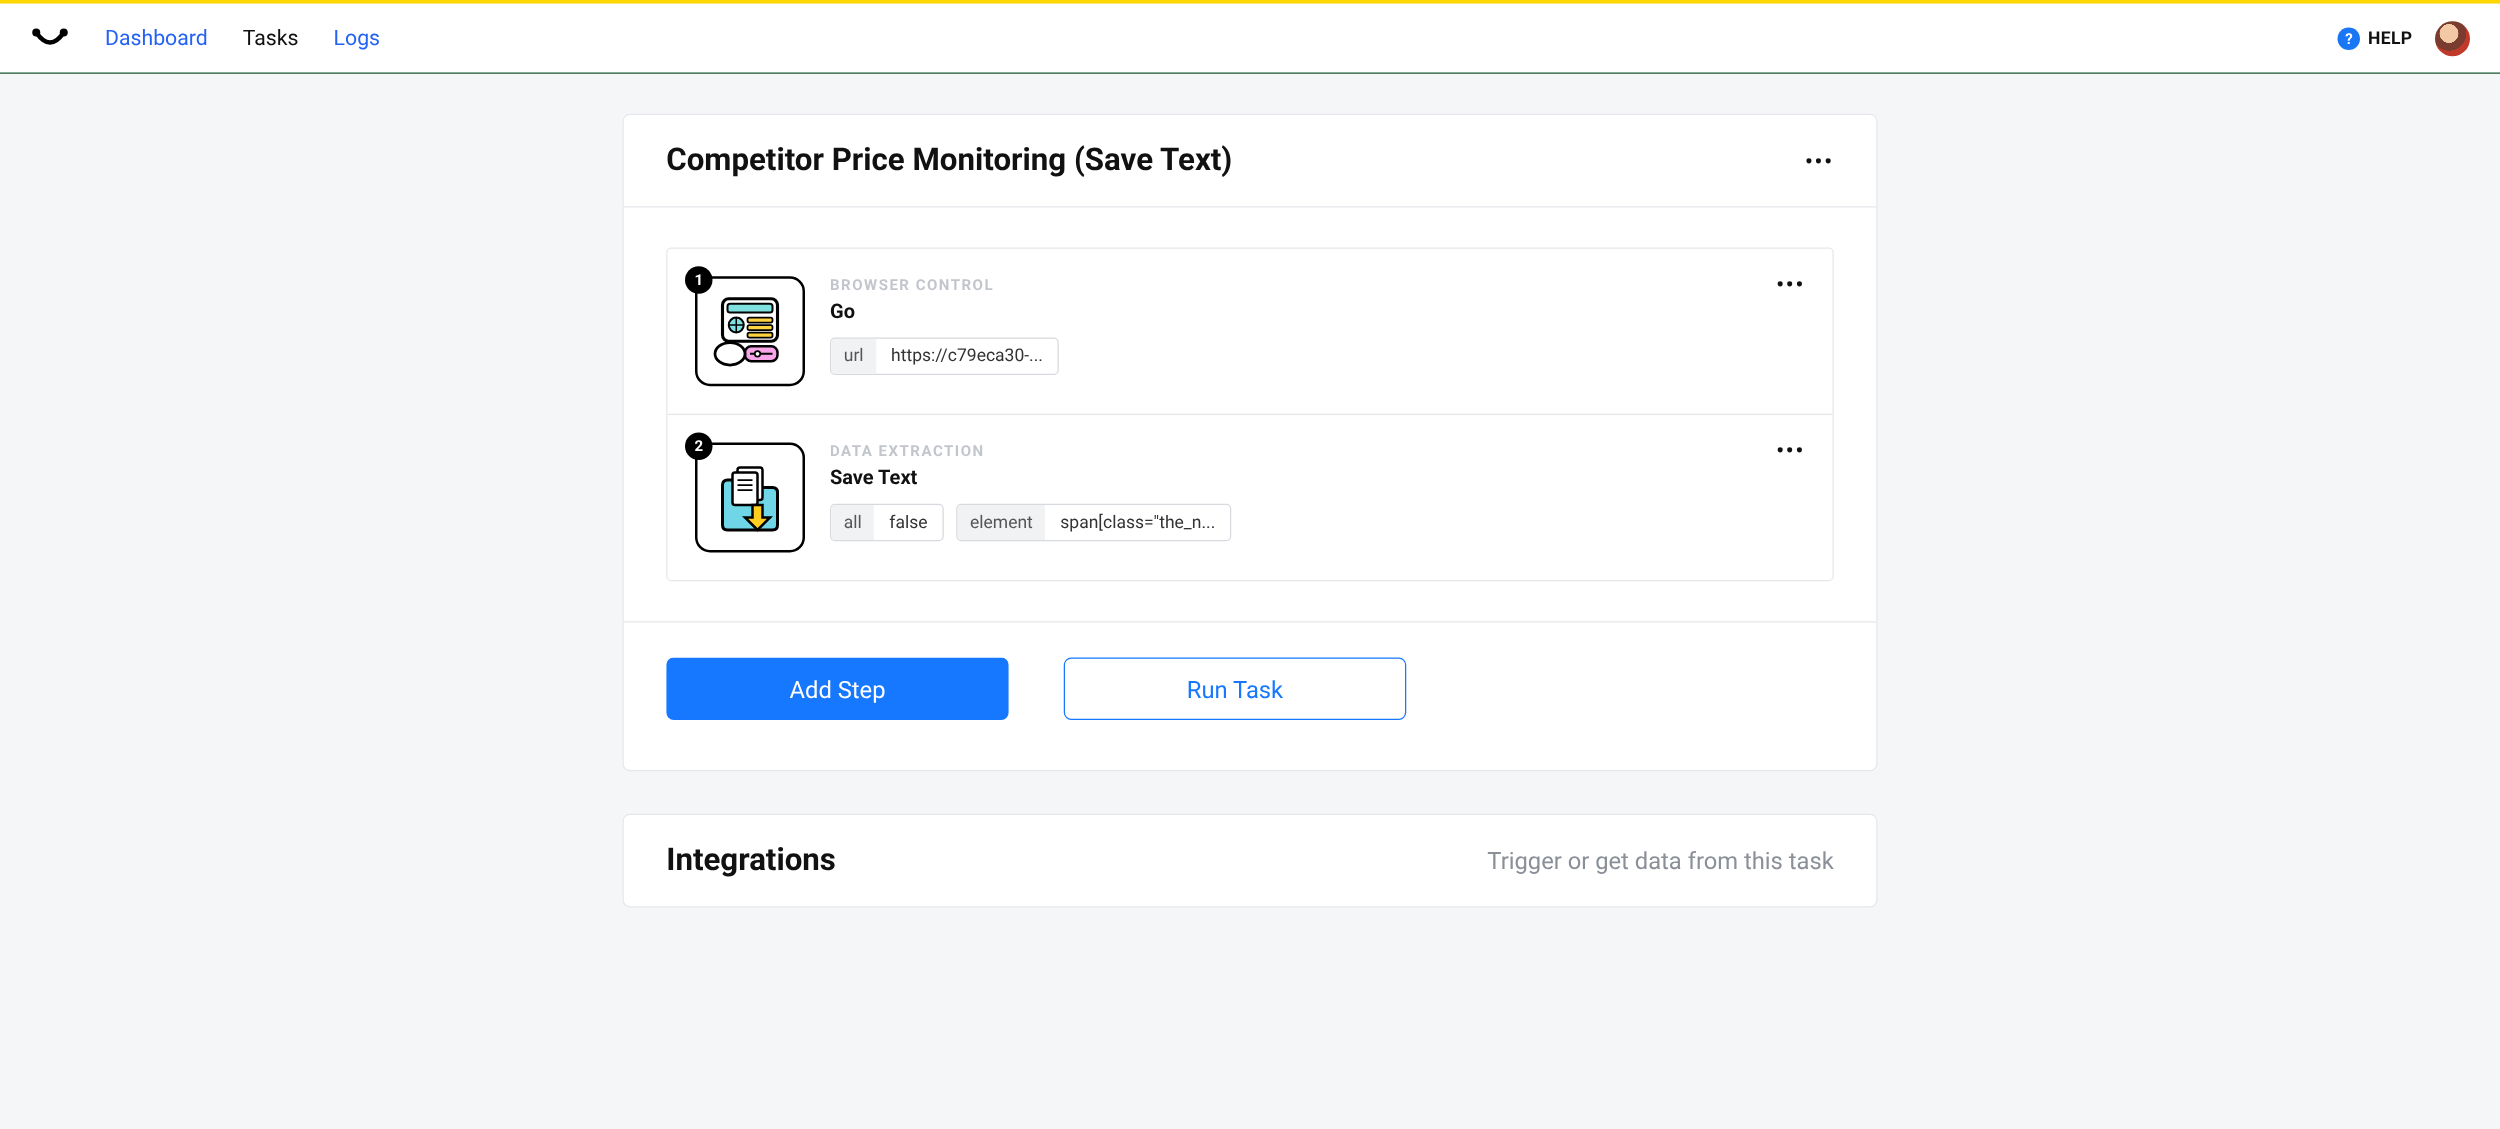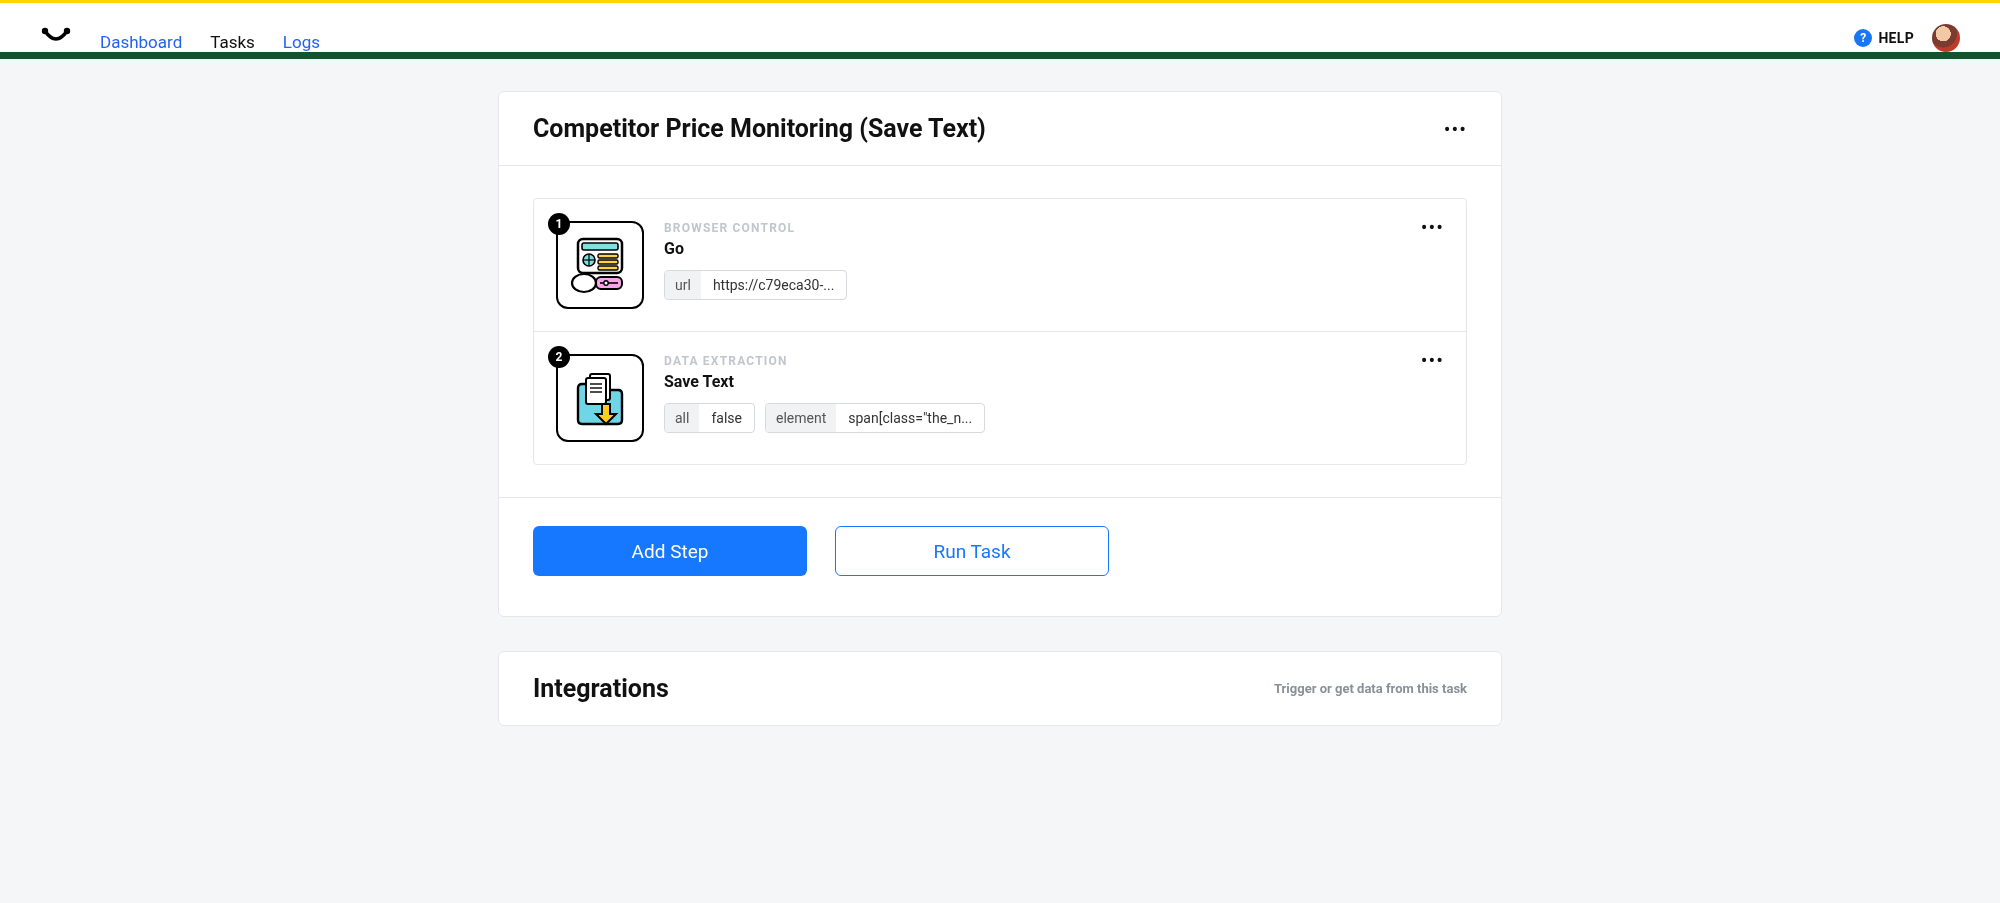--- a/index.html
+++ b/index.html
@@ -1,18 +1,18 @@
 <!DOCTYPE html>
 <html><head>
 <meta charset="utf-8">
 <style>
   * { box-sizing: border-box; margin: 0; padding: 0; }
   body { font-family: -apple-system, BlinkMacSystemFont, "Segoe UI", Roboto, Helvetica, Arial, sans-serif; background: #f5f6f7; color: #111; }
   .yellow-bar { height: 3px; background: #ffd600; }
-  .topbar { background: #fff; height: 56px; display: flex; align-items: flex-end; padding: 0 40px; border-bottom: 7px solid #14532d; }
+  .topbar { background: #fff; height: 56px; display: flex; align-items: center; padding: 0 24px; border-bottom: 1px solid #14532d; }
   .logo { width: 32px; height: 32px; display:flex; align-items:center; justify-content:center; margin-right: 28px; }
   .nav { display: flex; gap: 28px; }
   .nav a { text-decoration: none; font-size: 17px; color: #2462f6; cursor: pointer; }
   .nav a.active { color: #111; }
   .topbar-right { margin-left: auto; display: flex; align-items: center; gap: 18px; }
   .help { display: inline-flex; align-items: center; gap: 6px; font-weight: 700; font-size: 14px; letter-spacing: .3px; cursor:pointer; }
   .help-icon { width: 18px; height: 18px; border-radius: 50%; background: #1976f5; color: #fff; display: inline-flex; align-items: center; justify-content: center; font-size: 12px; font-weight:700; }
   .avatar { width: 28px; height: 28px; border-radius: 50%; background: radial-gradient(circle at 40% 35%, #f3c9a5 0 30%, #7a3c2e 31% 55%, #c0392b 56% 100%); cursor:pointer; }
 
   .page { display: flex; justify-content: center; padding: 32px 0 0; }
@@ -29,27 +29,27 @@
   .step-icon-box { width: 88px; height: 88px; border: 2.5px solid #000; border-radius: 12px; background: #fff; display:flex; align-items:center; justify-content:center; flex-shrink:0; position:relative; }
   .step-body { flex: 1; min-width: 0; }
   .step-cat { font-size: 12px; font-weight: 700; letter-spacing: 1.2px; color: #c2c6cc; margin-bottom: 4px; }
   .step-name { font-size: 16px; font-weight: 700; margin-bottom: 12px; }
   .chips { display: flex; gap: 10px; flex-wrap: wrap; }
   .chip { display: inline-flex; border: 1px solid #d6d9de; border-radius: 4px; overflow: hidden; font-size: 14px; }
   .chip .k { padding: 6px 10px; background: #f1f2f4; color: #555; }
   .chip .v { padding: 6px 12px; color: #333; max-width: 170px; white-space: nowrap; overflow: hidden; text-overflow: ellipsis; }
   .step .row-menu { position: absolute; top: 18px; right: 22px; }
 
-  .actions { padding: 28px 34px 40px; display: flex; gap: 28px; border-top: 1px solid #e5e7eb; }
+  .actions { padding: 28px 34px 40px; display: flex; gap: 44px; border-top: 1px solid #e5e7eb; }
   .btn { height: 50px; width: 274px; border-radius: 6px; font-size: 19px; display:inline-flex; align-items:center; justify-content:center; cursor:pointer; border: 1.5px solid transparent; }
   .btn-primary { background: #1677ff; color: #fff; }
   .btn-secondary { background: #fff; color: #1677ff; border-color: #1677ff; }
 
   .integrations-card .card-header { border-bottom: none; gap: 36px; }
-  .integrations-sub { color: #8a8f98; font-size: 13px; font-weight: 700; }
+  .integrations-sub { color: #8a8f98; font-size: 19px; font-weight: 400; }
 
   .col { display:flex; flex-direction:column; align-items:center; }
 </style>
 </head>
 <body>
 
 <div class="yellow-bar"></div>
 <div class="topbar">
   <div class="logo">
     <svg width="30" height="18" viewBox="0 0 30 18">

